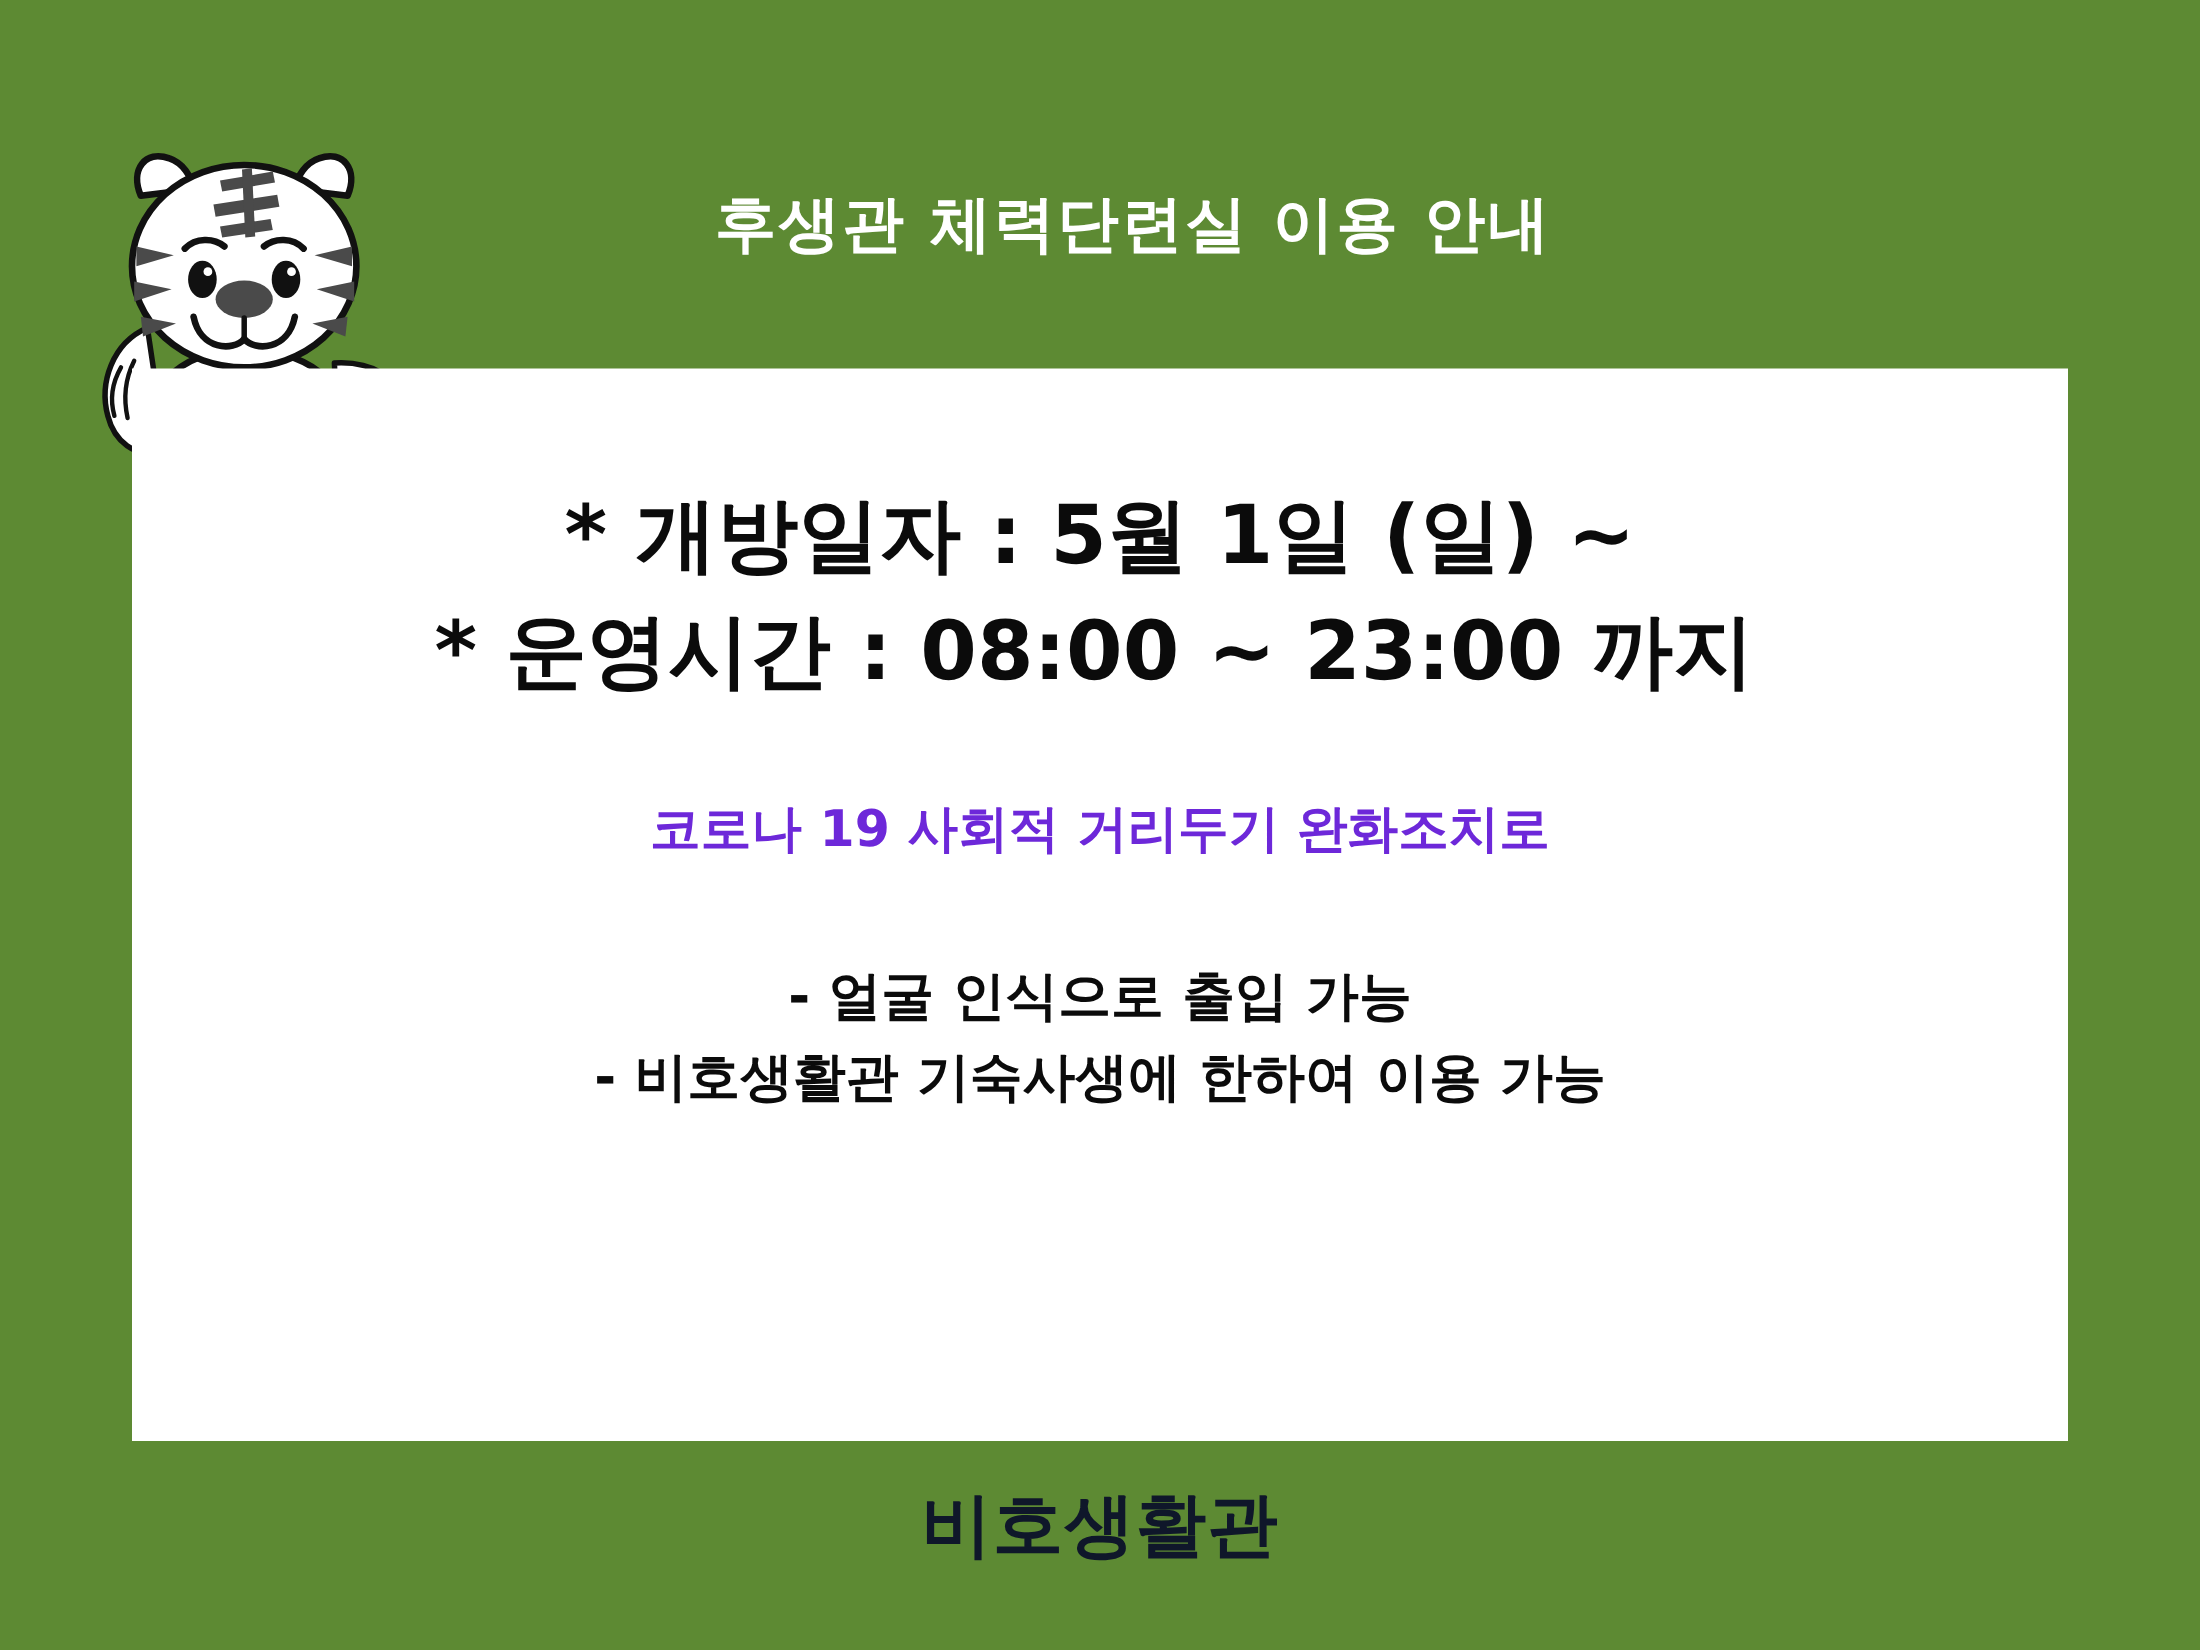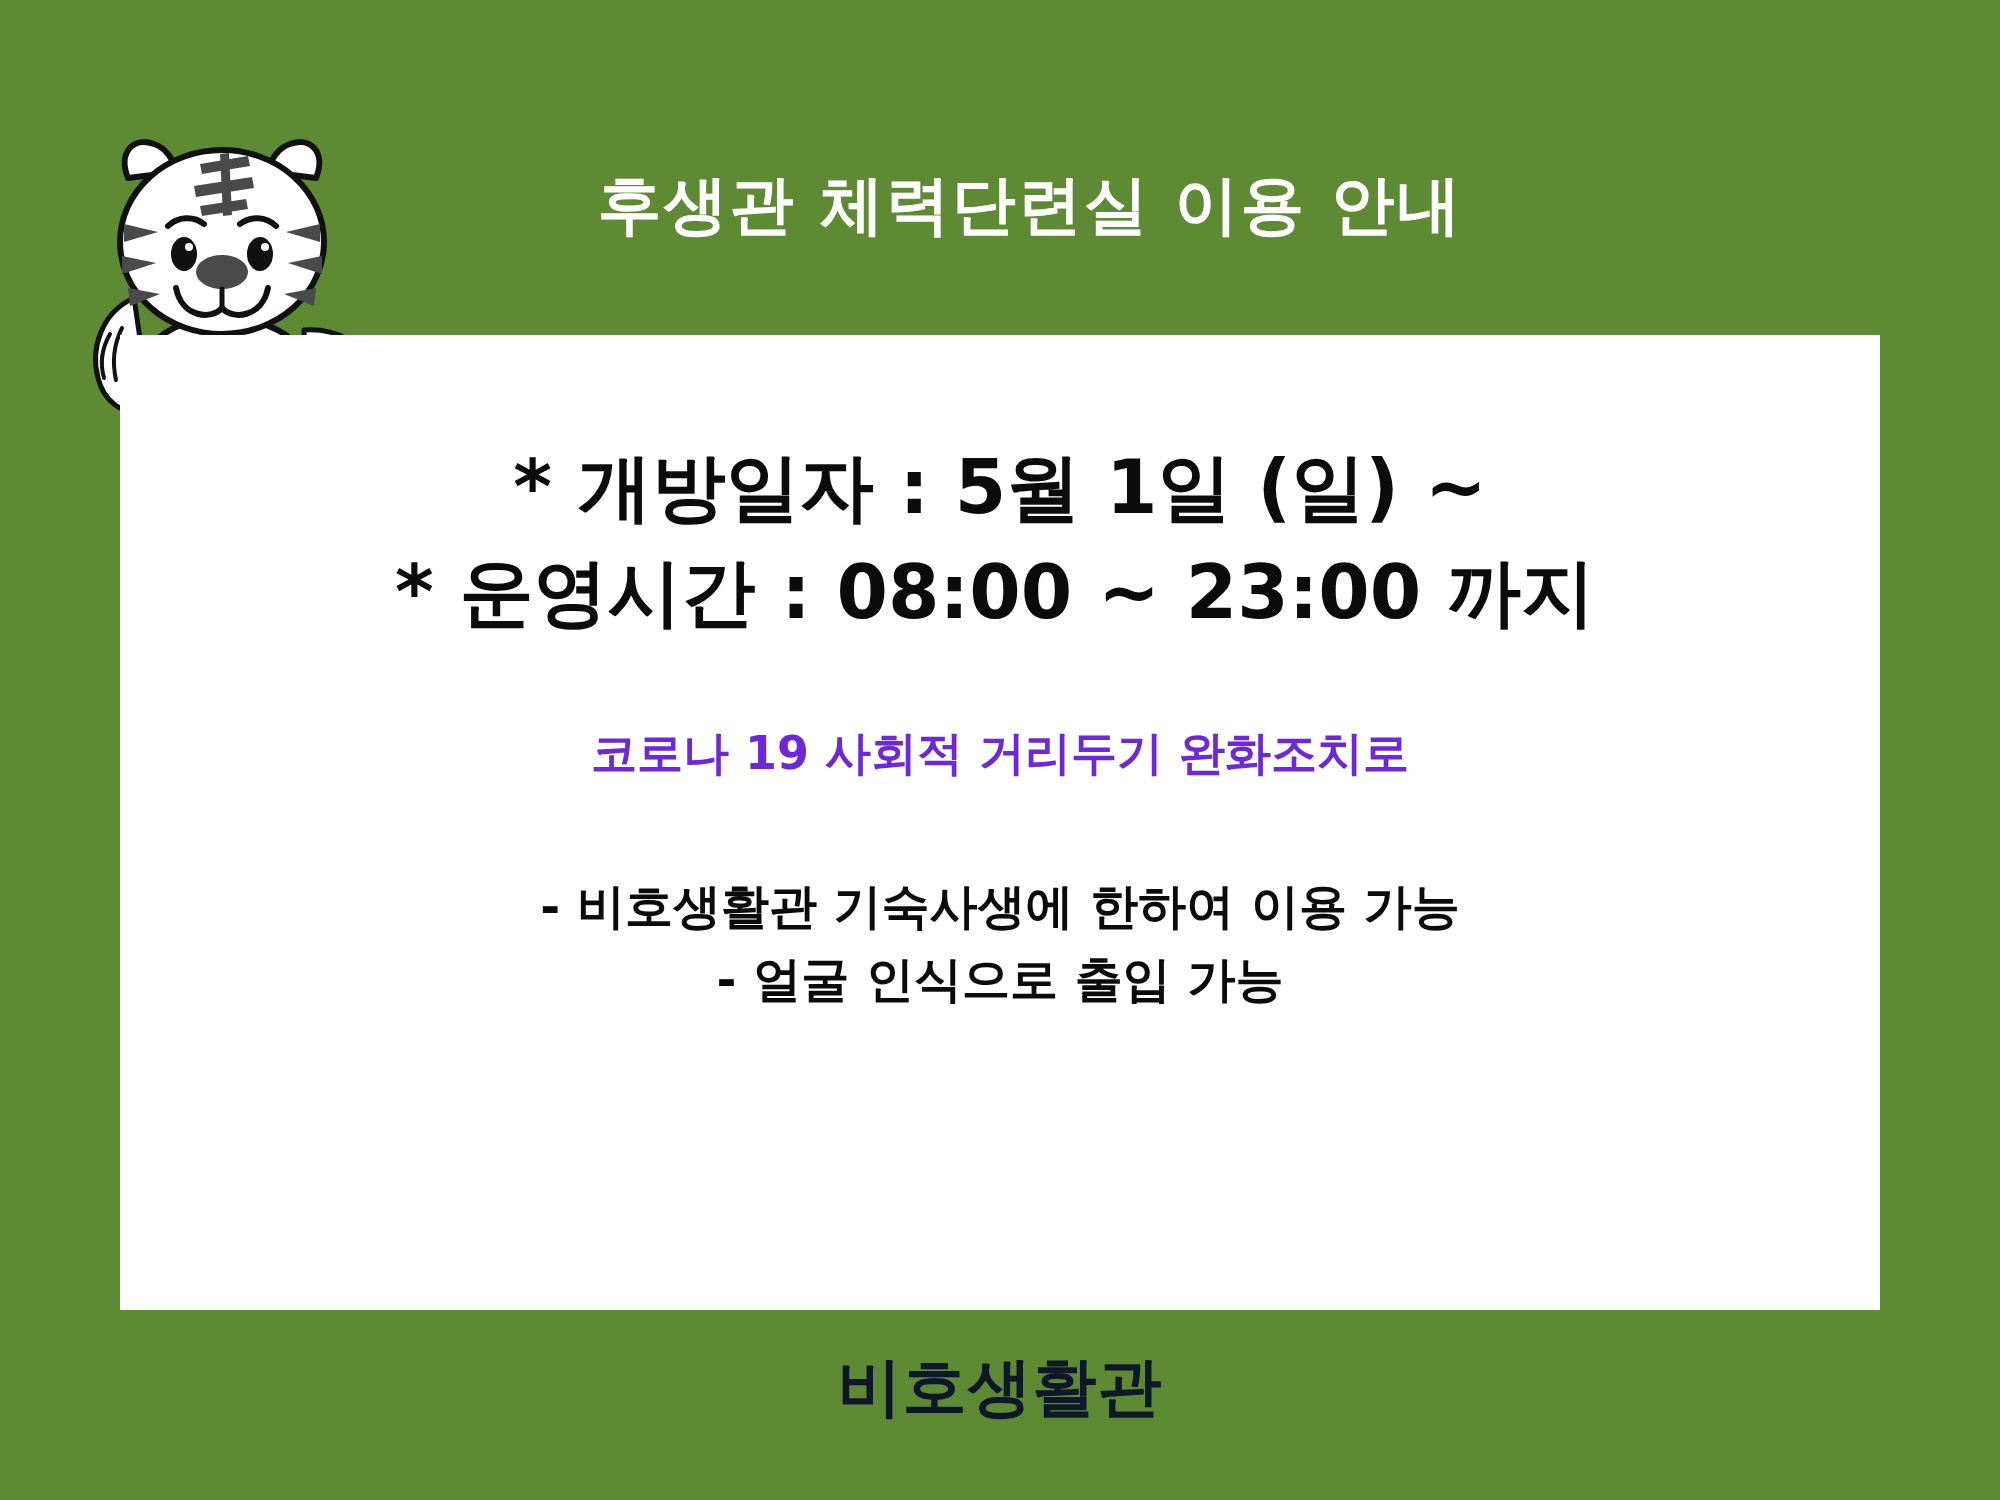--- a/index.html
+++ b/index.html
@@ -22,21 +22,21 @@
     top:150px;
     left:0;
     width:2000px;
     height:110px;
     display:flex;
     align-items:center;
     justify-content:center;
   }
   .title {
     color:#ffffff;
-    font-size:64px;
+    font-size:56px;
     font-weight:bold;
     letter-spacing:2px;
     line-height:1;
     white-space:nowrap;
     text-align:center;
     margin-left:60px;
   }
 
   
   .mascot {
@@ -174,22 +174,22 @@
   <div class="card">
 
     <div class="headline l1">* 개방일자 : 5월 1일 (일) ~</div>
     <div class="headline l2">* 운영시간 : 08:00 ~ 23:00 까지</div>
 
     <div class="para">
       <div class="para-line">코로나 19 사회적 거리두기 완화조치로</div>
     </div>
 
     <div class="bullets">
+      <div class="bullet-line">- 얼굴 인식으로 출입 가능</div>
       <div class="bullet-line">- 비호생활관 기숙사생에 한하여 이용 가능</div>
-      <div class="bullet-line">- 얼굴 인식으로 출입 가능</div>
     </div>
 
   </div>
 
   <div class="footer">
     <div class="footer-text">비호생활관</div>
   </div>
 
 </div>
 

